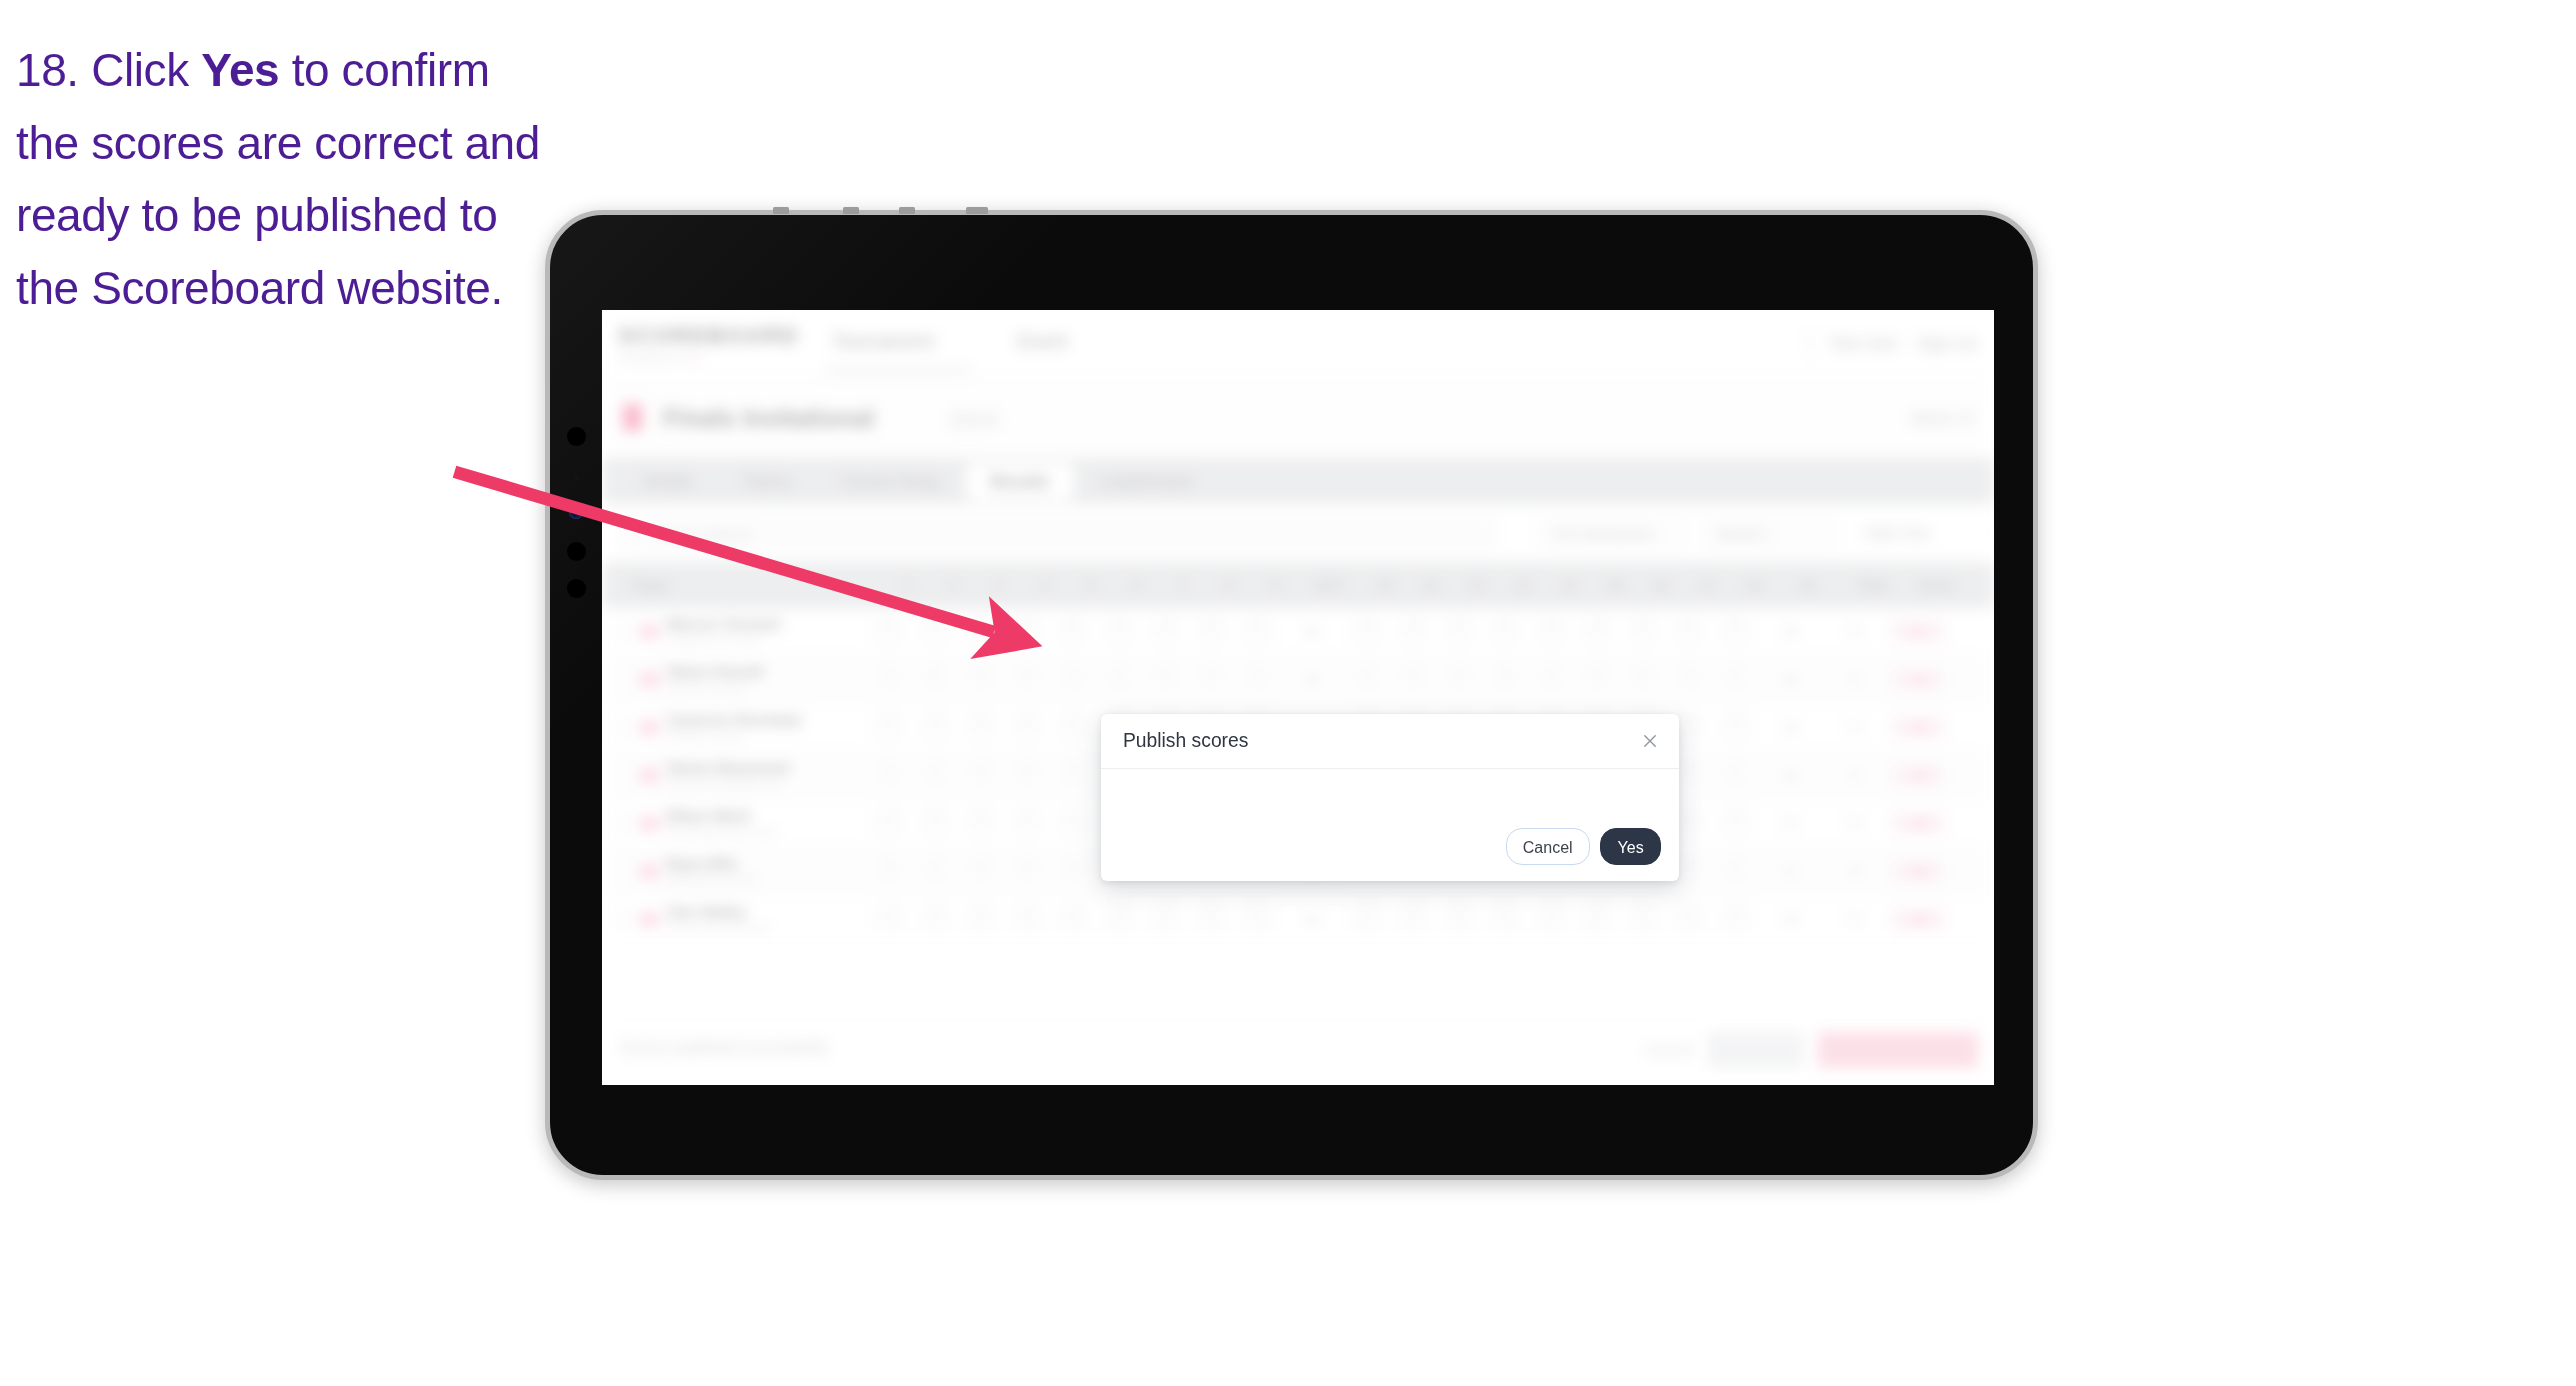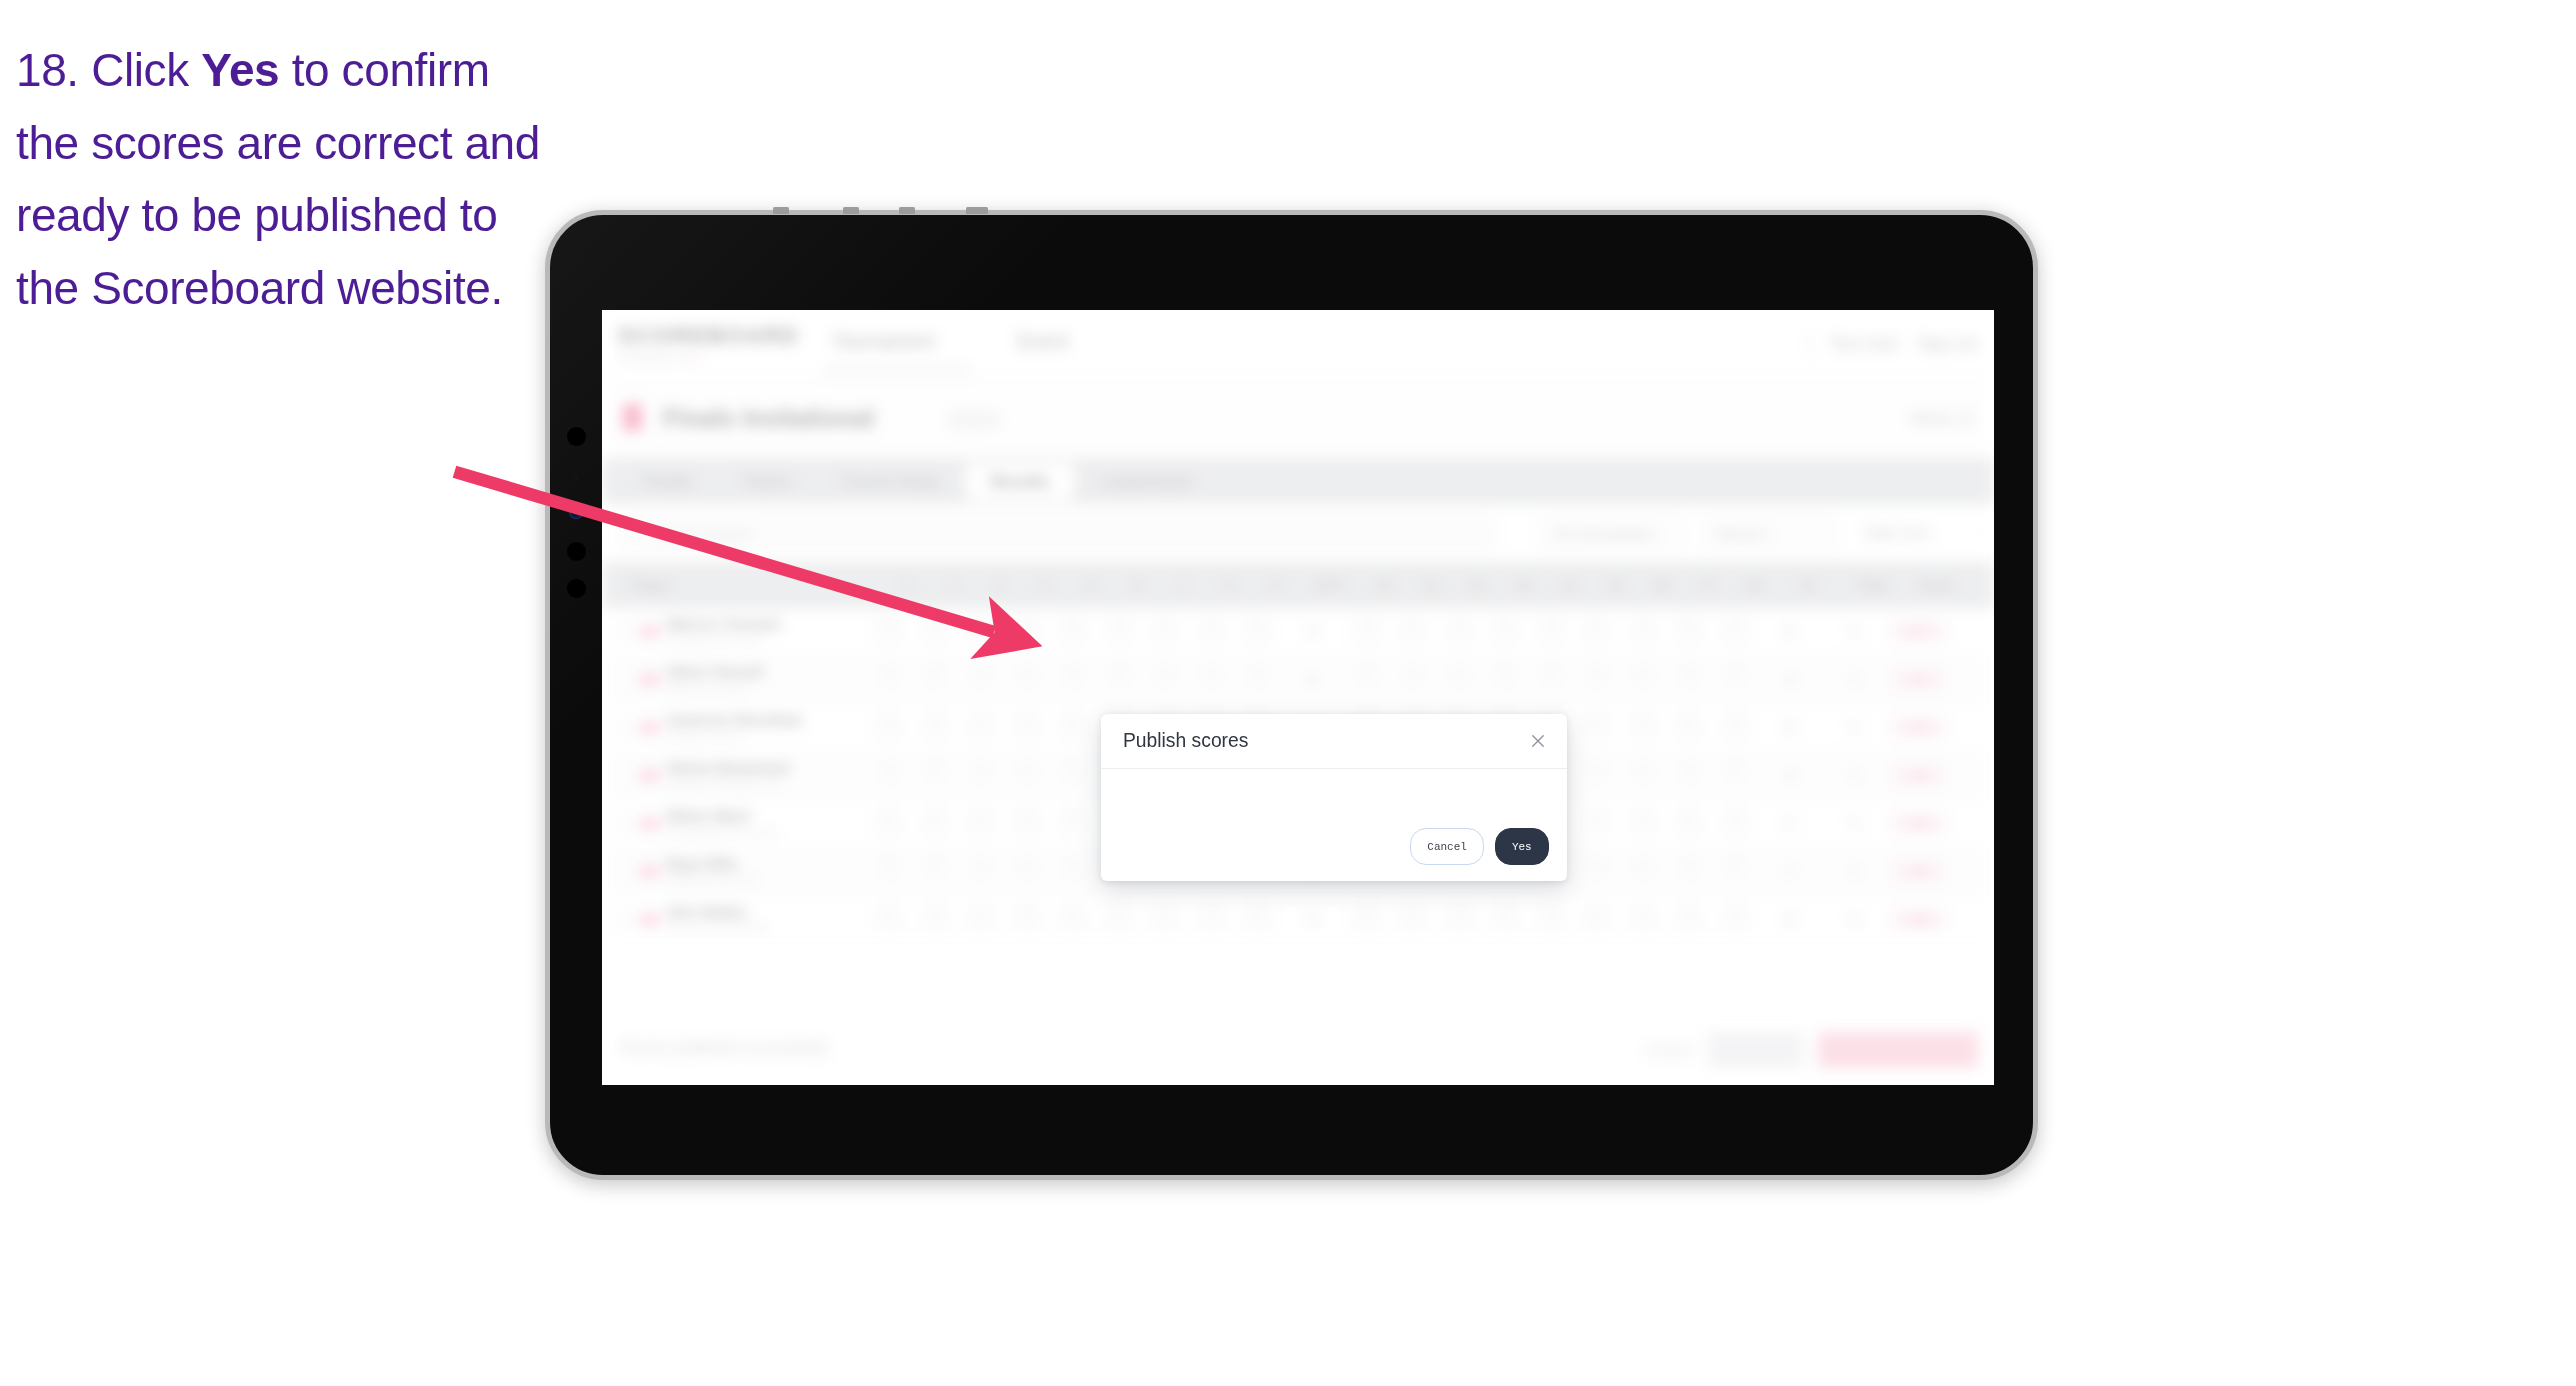--- a/index.html
+++ b/index.html
@@ -329,21 +329,21 @@
   
   #modal-scrim {
     position: absolute;
     inset: 0;
     background: rgba(255,255,255,0.0);
   }
   #modal {
     position: absolute;
     left: 499px;
     top: 404px;
-    width: 466px;
+    width: 578px;
     height: 167px;
     background: #ffffff;
     border-radius: 6px;
     box-shadow: 0 7.4px 25px rgba(40,45,60,0.16), 0 1.5px 6px rgba(40,45,60,0.10);
   }
   .modal-head {
     position: relative;
     height: 55px;
     border-bottom: 0.7px solid #eceef1;
     display: flex;
@@ -373,29 +373,28 @@
     color: #6d737c;
   }
   .modal-foot {
     position: absolute;
     right: 18px;
     bottom: 16.3px;
     display: flex;
     gap: 10.4px;
   }
   .btn {
-    font-size: 11px;
+    font-size: 16px;
     border-radius: 16px;
     padding: 0 16.3px;
     height: 37px;
     line-height: 37px;
     box-sizing: border-box;
     cursor: pointer;
     white-space: nowrap;
-    font-family: Liberation Mono, monospace;
   }
   .btn-cancel {
     background: #ffffff;
     color: #3d434d;
     border: 0.7px solid #c9d9ef;
   }
   .btn-yes {
     background: #2c3646;
     color: #ffffff;
     border: 0.7px solid #2c3646;

